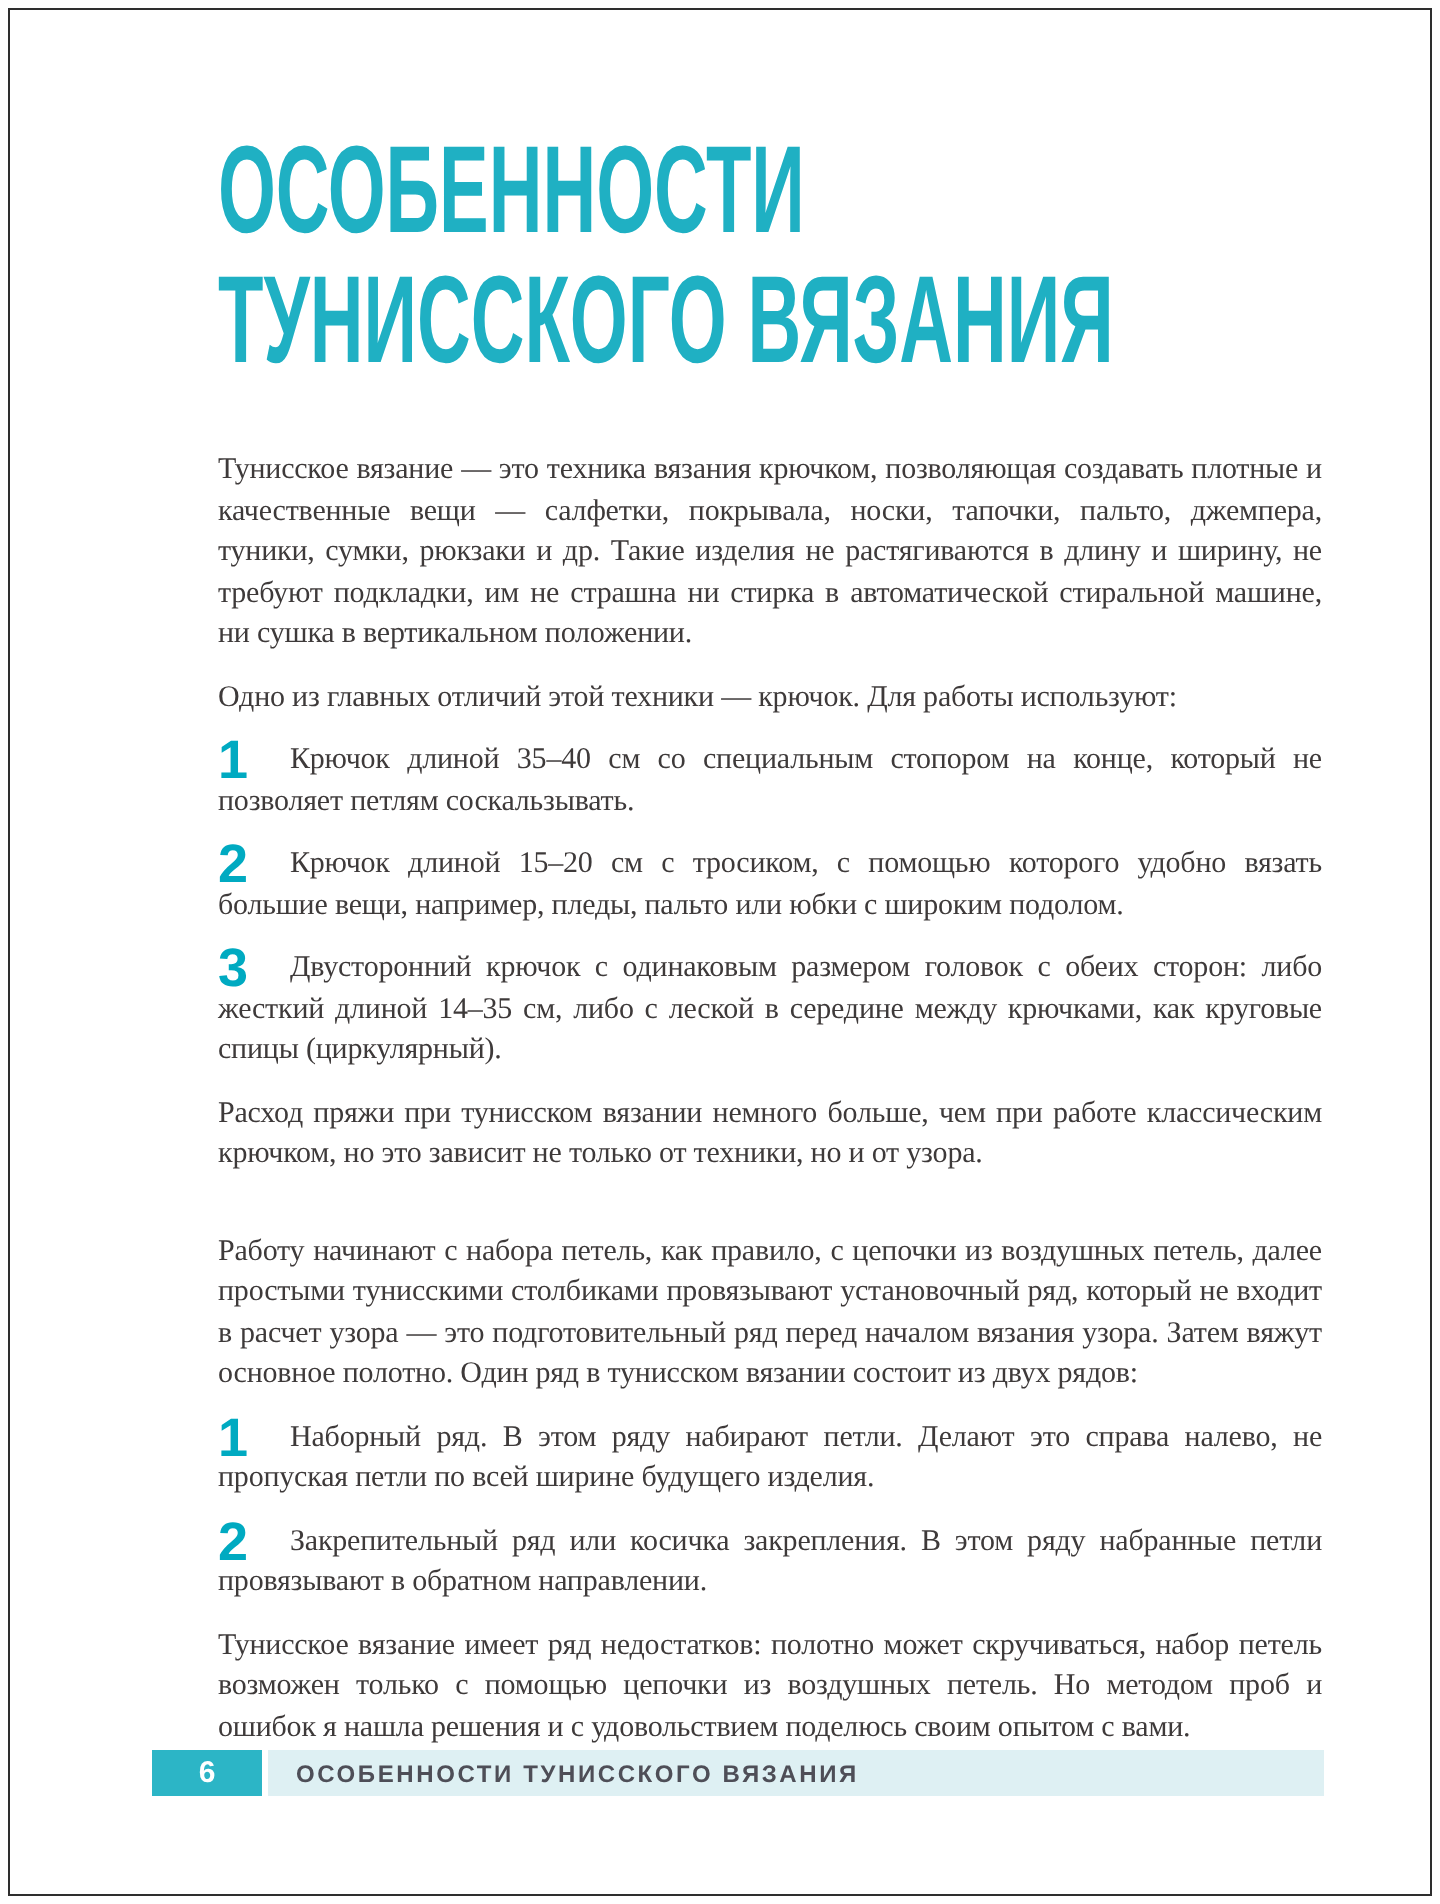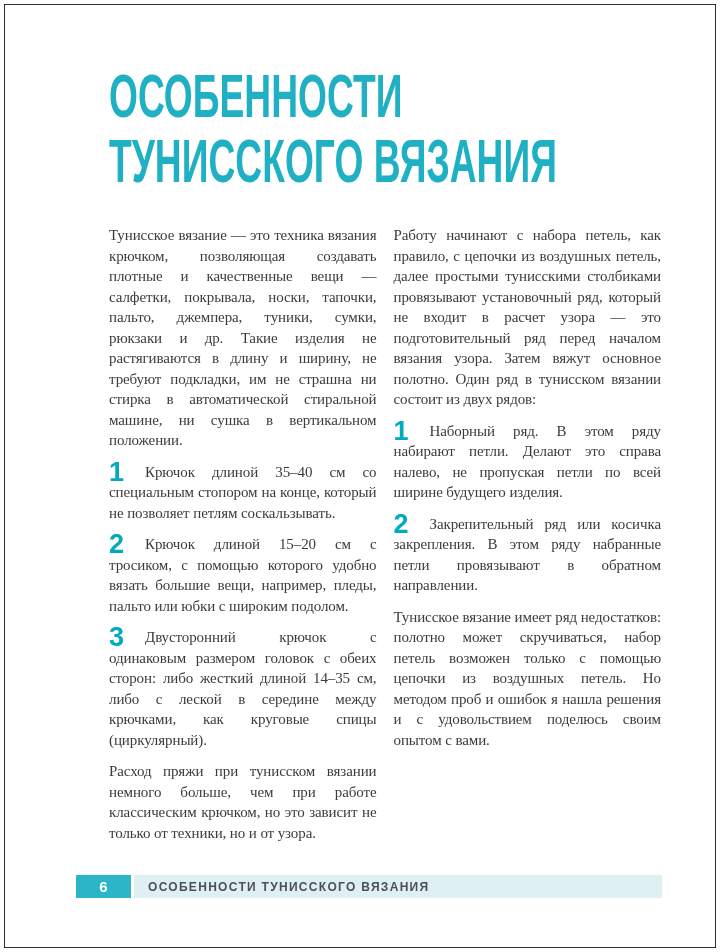--- a/index.html
+++ b/index.html
@@ -36,20 +36,21 @@
   .columns {
     display: flex;
     gap: 17px;
     margin: 32px 54px 0 80px;
     font-family: "Liberation Serif", serif;
     font-size: 15px;
     line-height: 20.5px;
     letter-spacing: -0.1px;
     color: #3e3a3a;
     text-align: justify;
+    flex-direction: column;
   }
   .col { flex: 1; min-width: 0; }
   .col p { margin: 0 0 11px 0; }
   .item { margin: 0 0 11px 0; }
   .item::after { content: ""; display: block; clear: both; }
   .num {
     float: left;
     width: 36px;
     height: 19px;
     font-family: "Liberation Sans", sans-serif;
@@ -95,20 +96,21 @@
 
   <h1 class="title">
     <span class="tl">ОСОБЕННОСТИ</span>
     <span class="tl">ТУНИССКОГО ВЯЗАНИЯ</span>
   </h1>
 
   <div class="columns">
 
     <div class="col">
       <p>Тунисское вязание — это техника вязания крючком, позволяющая создавать плотные и качественные вещи — салфетки, покрывала, носки, тапочки, пальто, джемпера, туники, сумки, рюкзаки и др. Такие изделия не растягиваются в длину и ширину, не требуют подкладки, им не страшна ни стирка в автоматической стиральной машине, ни сушка в вертикальном положении.</p>
+      <p>Одно из главных отличий этой техники — крючок. Для работы используют:</p>
       <div class="item">
         <span class="num">1</span><span>Крючок длиной 35–40 см со специальным стопором на конце, который не позволяет петлям соскальзывать.</span>
       </div>
       <div class="item">
         <span class="num">2</span><span>Крючок длиной 15–20 см с тросиком, с помощью которого удобно вязать большие вещи, например, пледы, пальто или юбки с широким подолом.</span>
       </div>
       <div class="item">
         <span class="num">3</span><span>Двусторонний крючок с одинаковым размером головок с обеих сторон: либо жесткий длиной 14–35 см, либо с леской в середине между крючками, как круговые спицы (циркулярный).</span>
       </div>
       <p>Расход пряжи при тунисском вязании немного больше, чем при работе классическим крючком, но это зависит не только от техники, но и от узора.</p>

